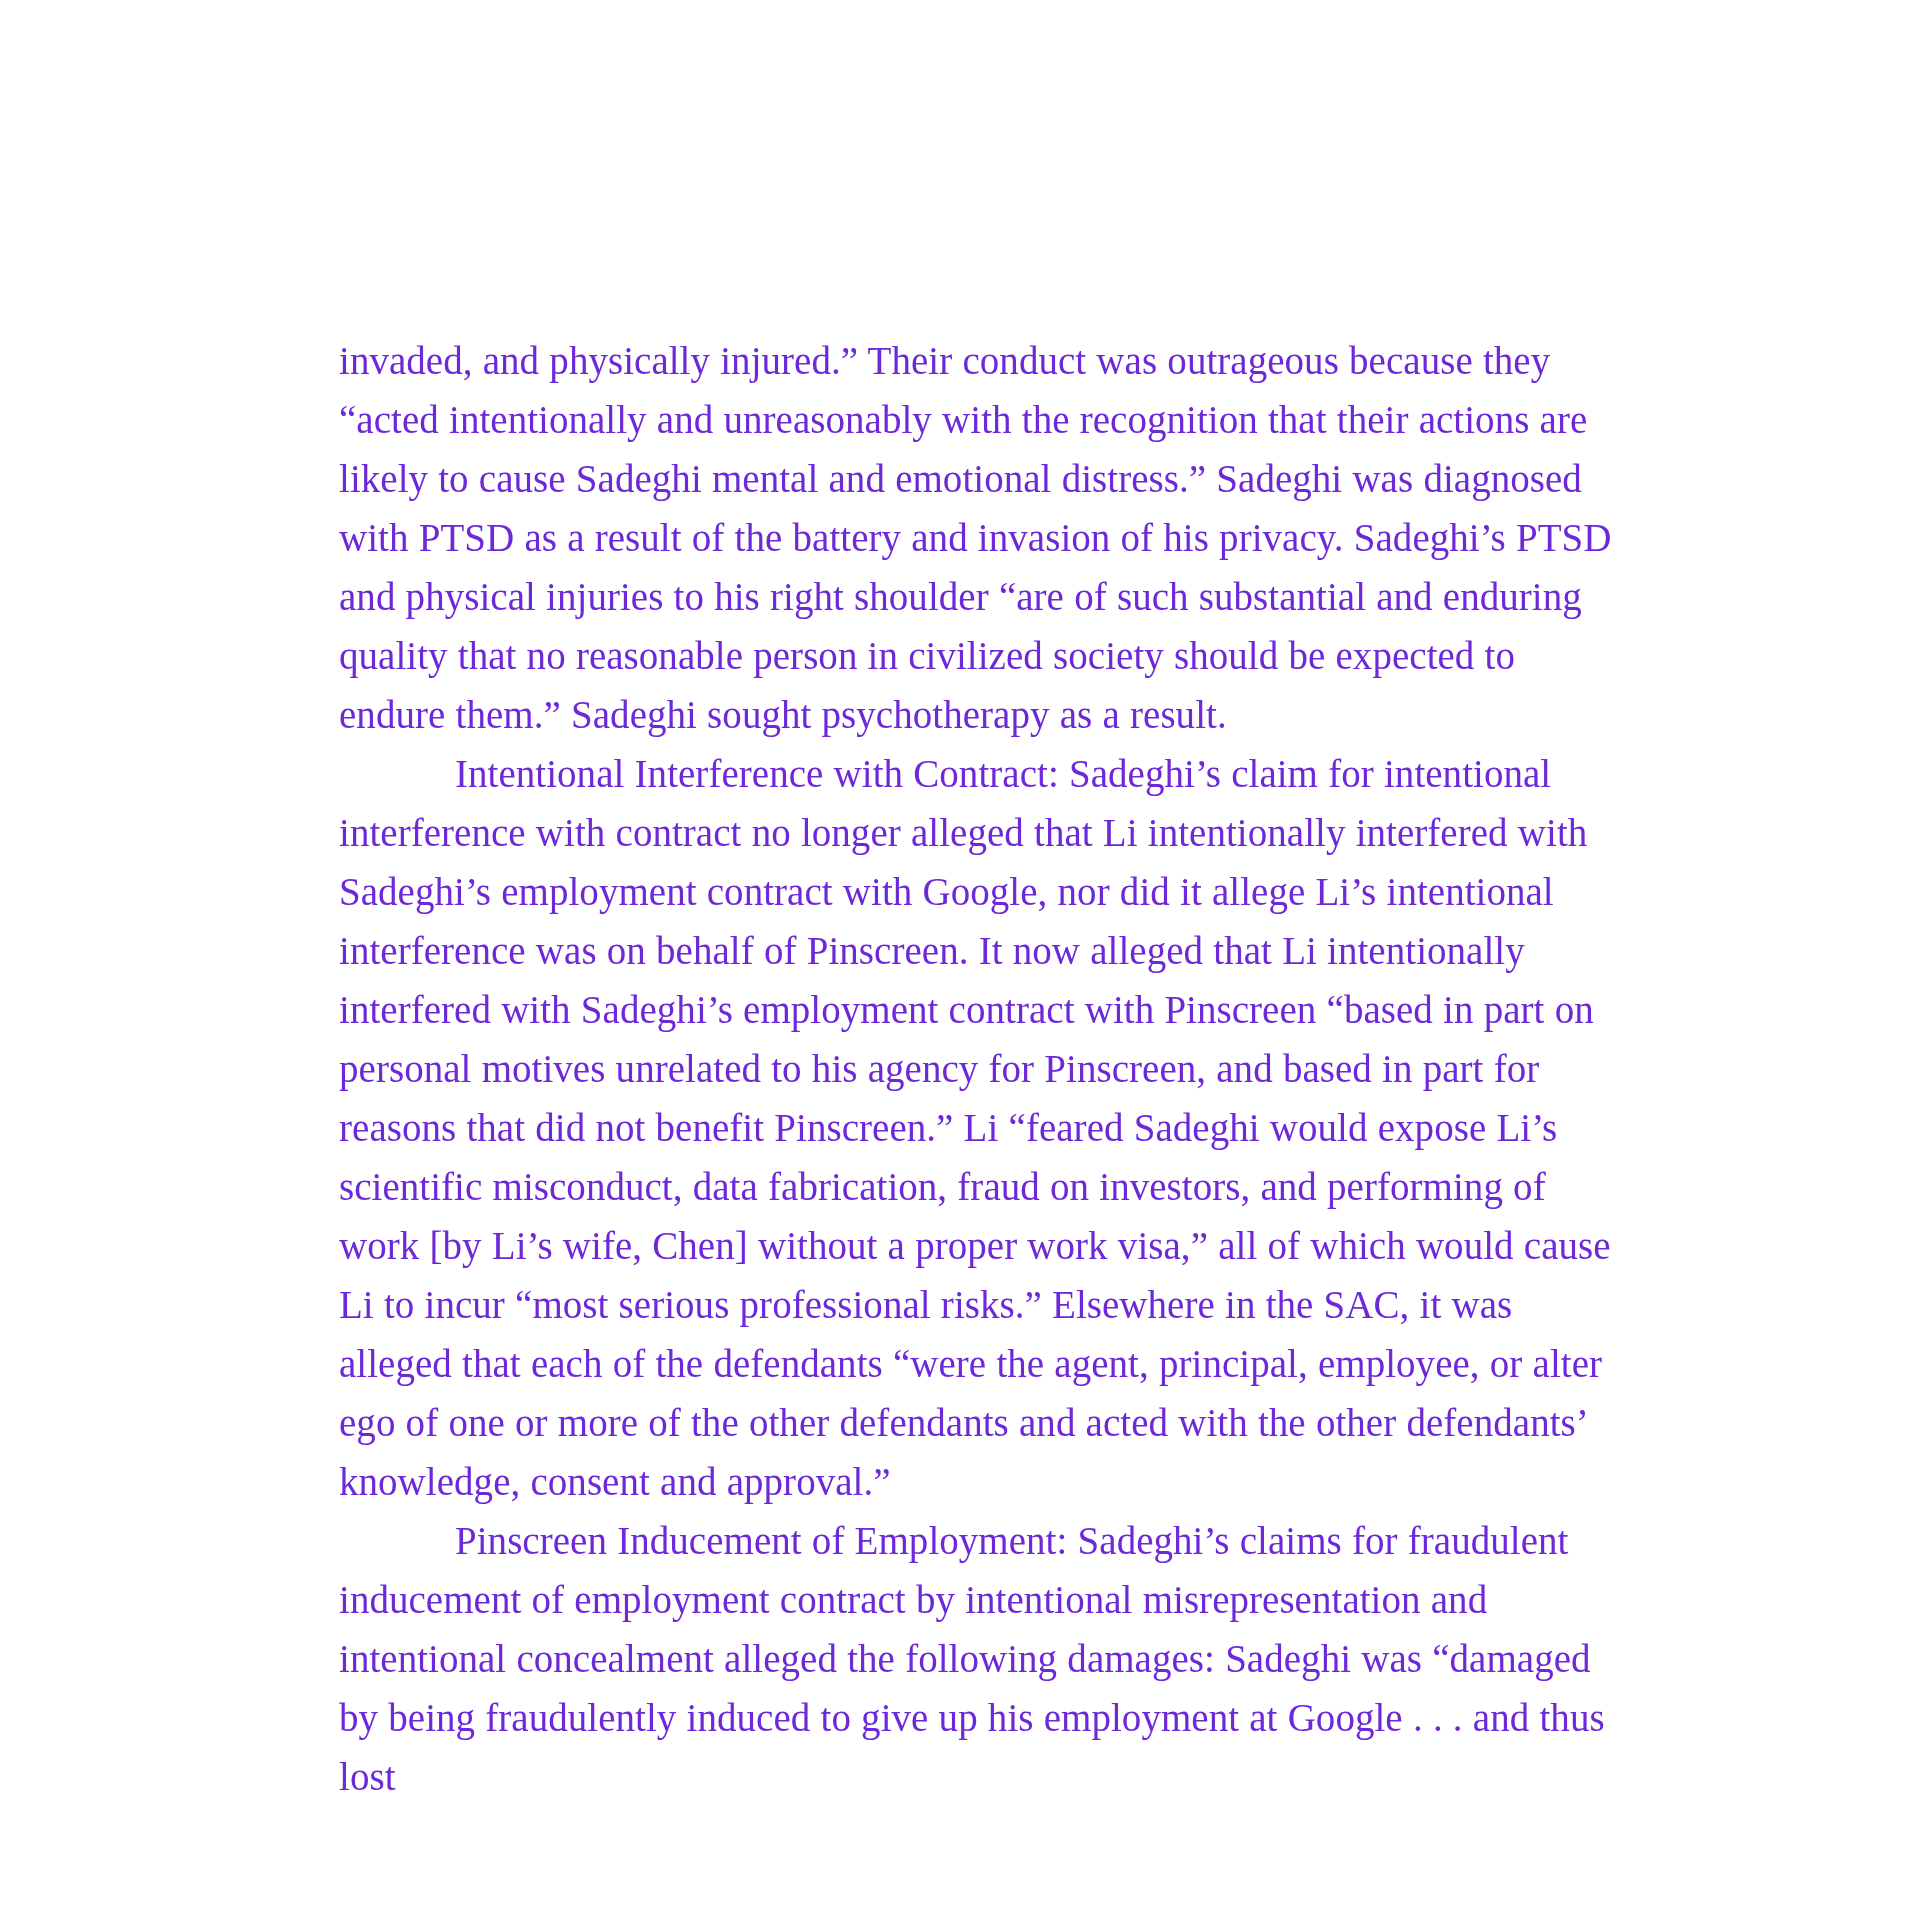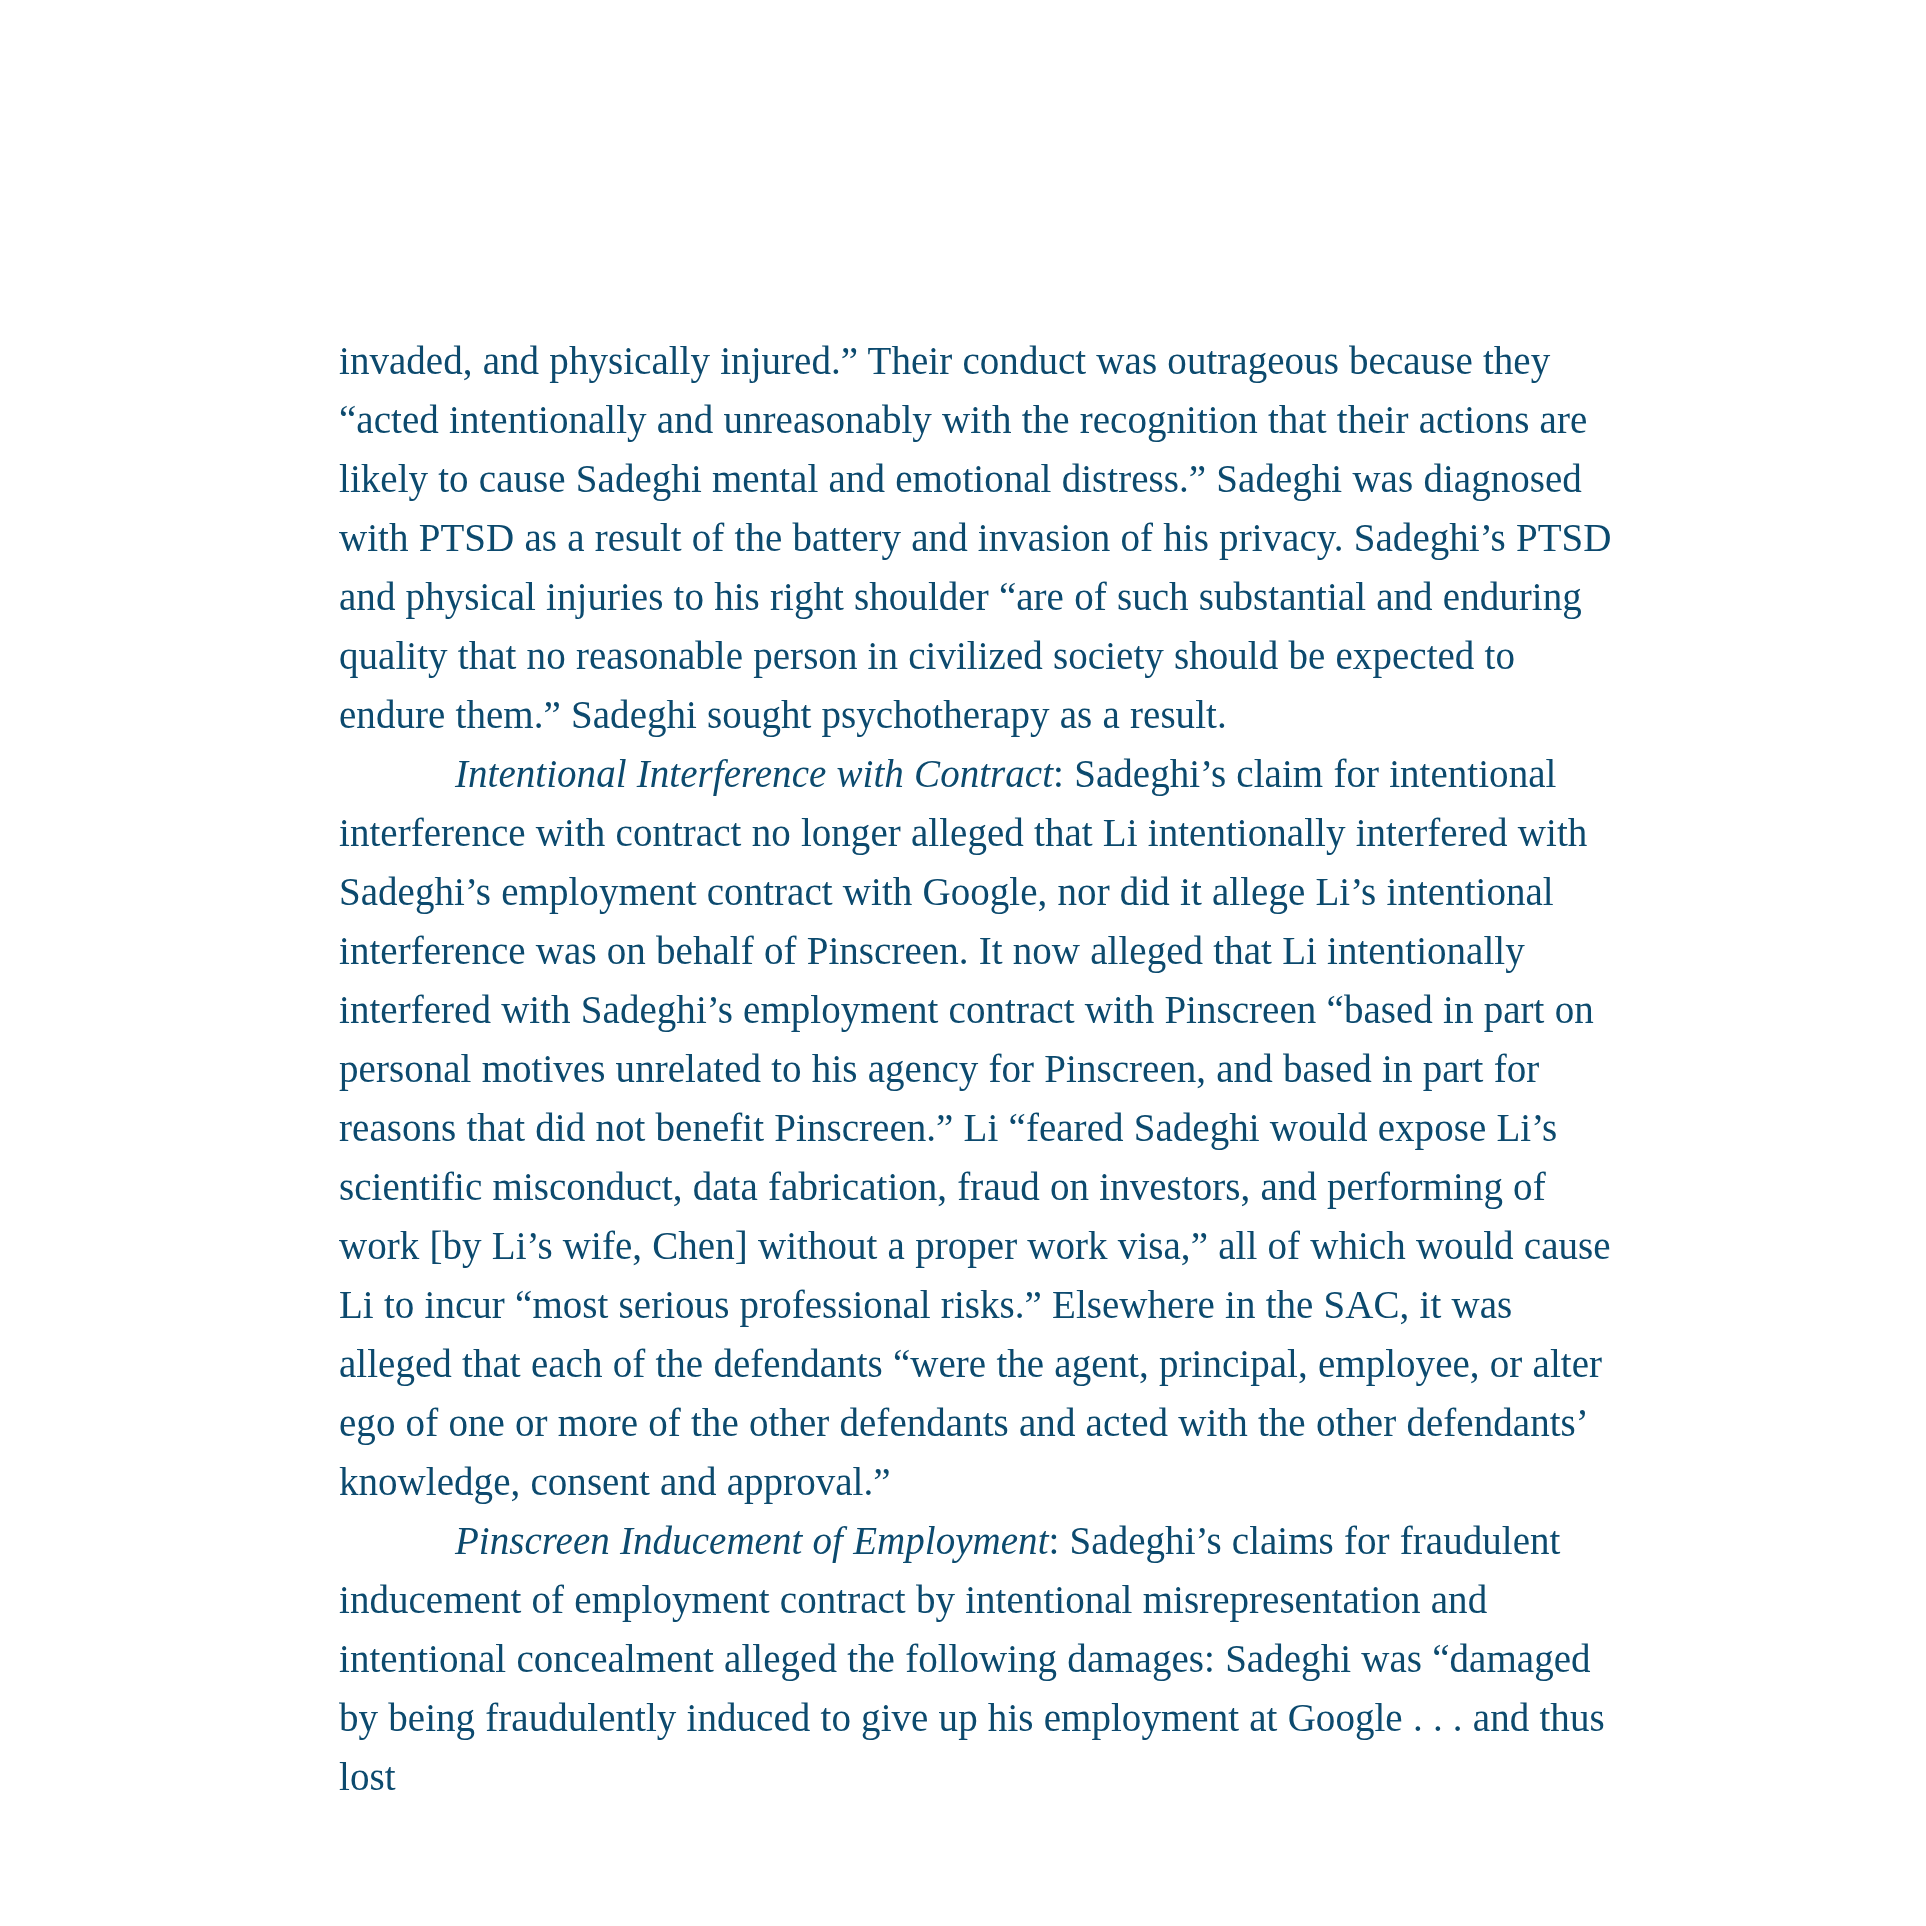--- a/index.html
+++ b/index.html
@@ -26,30 +26,29 @@
   .text-column {
     position: absolute;
     left: 339px;
     top: 331px;
     width: 1283px;
   }
   .para {
     font-size: 39px;
     line-height: 59px;
     text-align: left;
-    color: #0c4a6e;
+    color: #6d28d9;
     margin: 0;
     letter-spacing: 0.04px;
     word-spacing: 0.4px;
   }
   .para.indented {
     text-indent: 116px;
   }
   .ital {
-    font-style: italic;
   }
 </style>
 </head>
 <body>
 
 <div class="page">
 
   <div class="text-column">
 
     <p class="para"><span>invaded, and physically injured.”  Their conduct was outrageous because they “acted intentionally and unreasonably with the recognition that their actions are likely to cause Sadeghi mental and emotional distress.”  Sadeghi was diagnosed with PTSD as a result of the battery and invasion of his privacy.  Sadeghi’s PTSD and physical injuries to his right shoulder “are of such substantial and enduring quality that no reasonable person in civilized society should be expected to endure them.”  Sadeghi sought psychotherapy as a result.</span></p>

